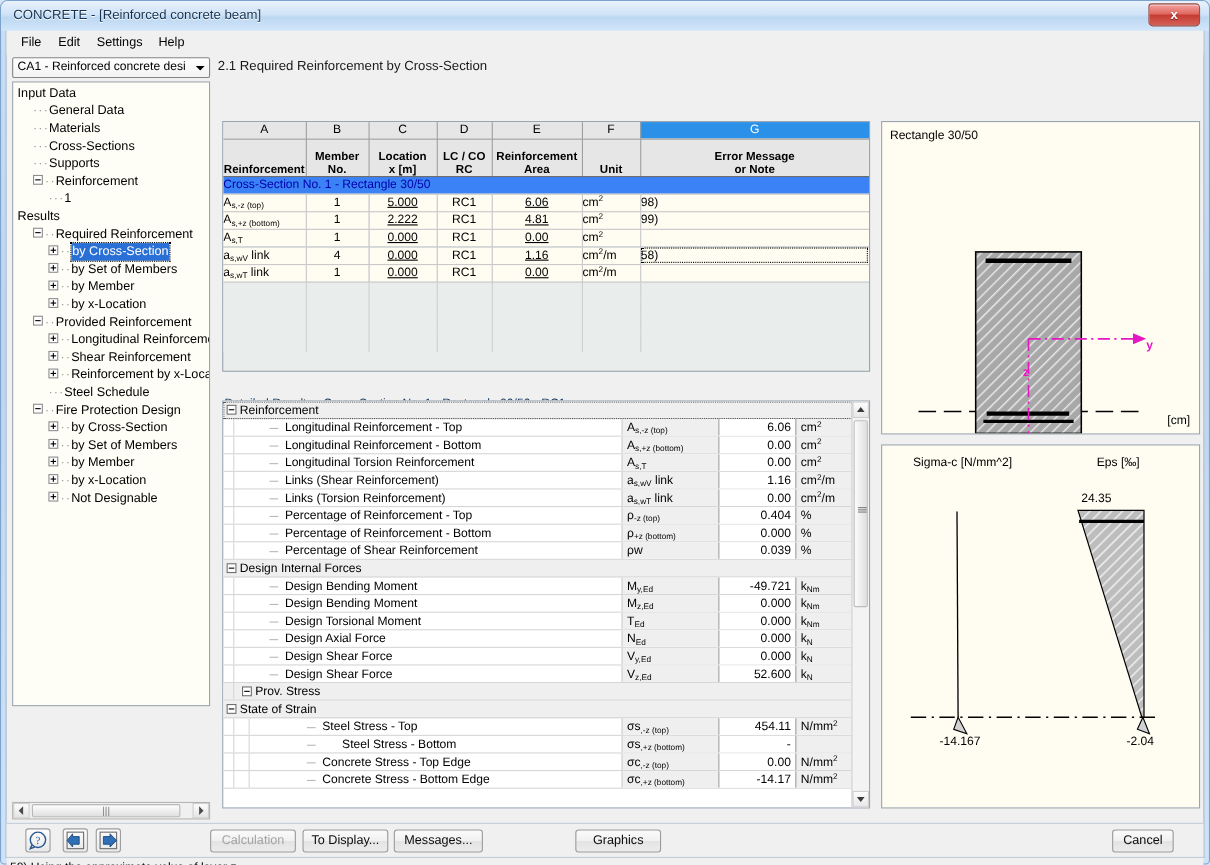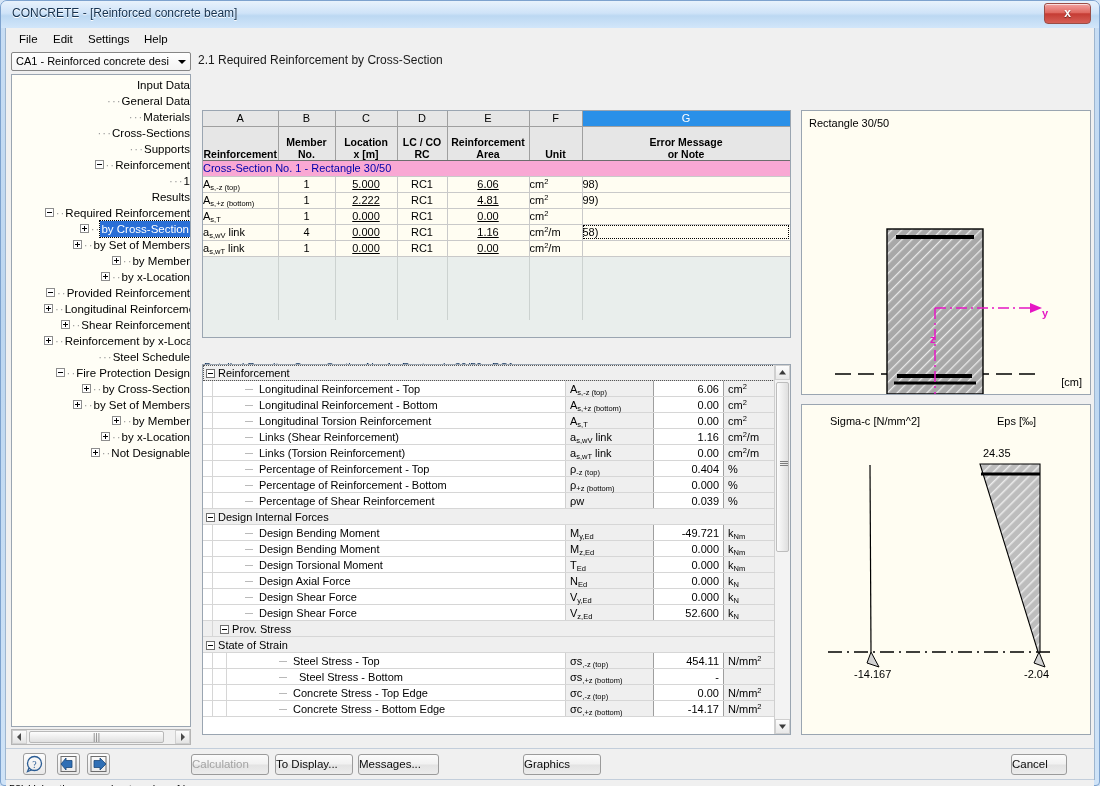--- a/index.html
+++ b/index.html
@@ -87,25 +87,24 @@
   }
   #combo .arrow {
     position: absolute; right: 4px; top: 7px;
     width: 0; height: 0;
     border-left: 4px solid transparent;
     border-right: 4px solid transparent;
     border-top: 4px solid #000;
   }
   #tree {
     position: absolute; left: 0; top: 22px;
-    width: 180px; height: 653px;
+    width: 180px; height: 568px;
     background: #fffef6;
     border: 1px solid #9aa5b1;
     overflow: hidden;
-    text-align: right;
   }
   #treeinner { position: relative; padding-top: 2px; }
   .tnode {
     position: relative; height: 16px; line-height: 16px;
     font-size: 11.5px; color: #000; white-space: nowrap;
     cursor: default;
   }
   .tnode .lbl { display:inline-block; }
   .tnode.sel .lbl {
     background: #2a6fd6; color: #fff;
@@ -167,21 +166,21 @@
     text-align: center; font-size: 11px; font-weight: normal; color: #000;
   }
   .colhdr.sel { background: #2a90e8; color: #fff; }
   .subhdr {
     height: 34px; background: #e6e6e6;
     border-right: 1px solid #9f9f9f; border-bottom: 1px solid #6d6d6d;
     text-align: center; font-size: 10.5px; color: #000;
     vertical-align: bottom; line-height: 12px; padding-bottom: 2px;
   }
   .grouprow td {
-    background: #f9a8d4; color: #00a; font-size: 11px;
+    background: #3b82f6; color: #00a; font-size: 11px;
     height: 16px; border-bottom: 1px solid #c9c9c9;
     padding-left: 3px; white-space: nowrap;
   }
   .drow td {
     height: 16px; background: #fffdf2; font-size: 11px; color: #000;
     border-right: 1px solid #c9c9c9; border-bottom: 1px solid #c9c9c9;
     padding: 0 3px; white-space: nowrap; overflow: hidden;
   }
   .drow td.c { text-align: center; }
   .drow td.r { text-align: center; text-decoration: underline; }
@@ -294,21 +293,21 @@
   .tbtn {
     position: absolute; top: 4px; width: 23px; height: 22px;
     background: linear-gradient(180deg,#fdfdfd,#e8e8e8);
     border: 1px solid #9d9d9d; border-radius: 3px;
     cursor: pointer;
   }
   .btn {
     position: absolute; top: 5px; height: 21px;
     background: linear-gradient(180deg,#fbfbfb 0%,#f1f1f1 48%,#e3e3e3 52%,#ececec 100%);
     border: 1px solid #9b9b9b; border-radius: 3px;
-    font-size: 11.5px; color: #0a0a0a; text-align: left;
+    font-size: 11.5px; color: #0a0a0a; text-align: center;
     line-height: 19px; cursor: pointer;
   }
   .btn.disabled { color: #a3a3a3; }
   .btn.default {
     border: 1px solid #3f88d0;
     box-shadow: 0 0 0 1px #9fc8ec inset;
     background: linear-gradient(180deg,#f4fbff 0%,#e8f4fd 48%,#d6ebfa 52%,#e9f5fe 100%);
     margin-top: 48px;
   }
   #statusbar {
@@ -640,21 +639,21 @@
             <span class="dash" style="left:76px; top:8px"></span>
             <span class="nm" style="left:90px">Steel Stress - Top</span>
             <span class="sym">σs<sub>,-z (top)</sub></span>
             <span class="val">454.11</span>
             <span class="unt">N/mm<sup>2</sup></span>
           </div>
           <div class="drw">
             <span class="gutter"></span>
             <span class="gutter gutter2"></span>
             <span class="dash" style="left:76px; top:8px"></span>
-            <span class="nm" style="left:96px">Steel Stress - Bottom</span>
+            <span class="nm" style="left:108px">Steel Stress - Bottom</span>
             <span class="sym">σs<sub>,+z (bottom)</sub></span>
             <span class="val">-</span>
             <span class="unt"></span>
           </div>
           <div class="drw">
             <span class="gutter"></span>
             <span class="gutter gutter2"></span>
             <span class="dash" style="left:76px; top:8px"></span>
             <span class="nm" style="left:90px">Concrete Stress - Top Edge</span>
             <span class="sym">σc<sub>,-z (top)</sub></span>

